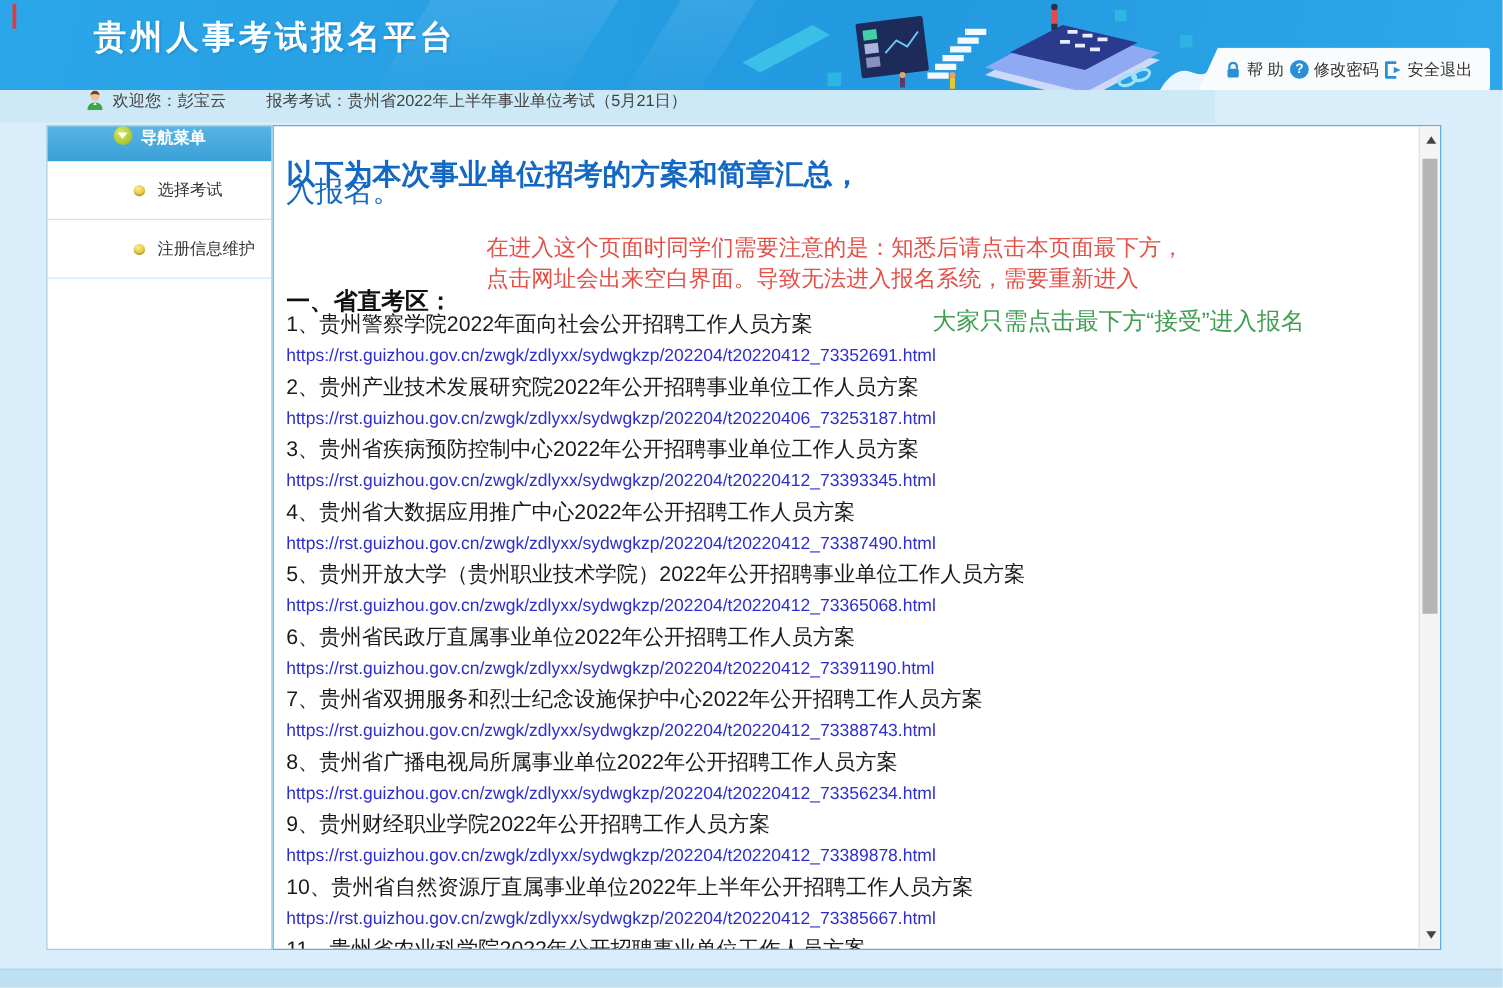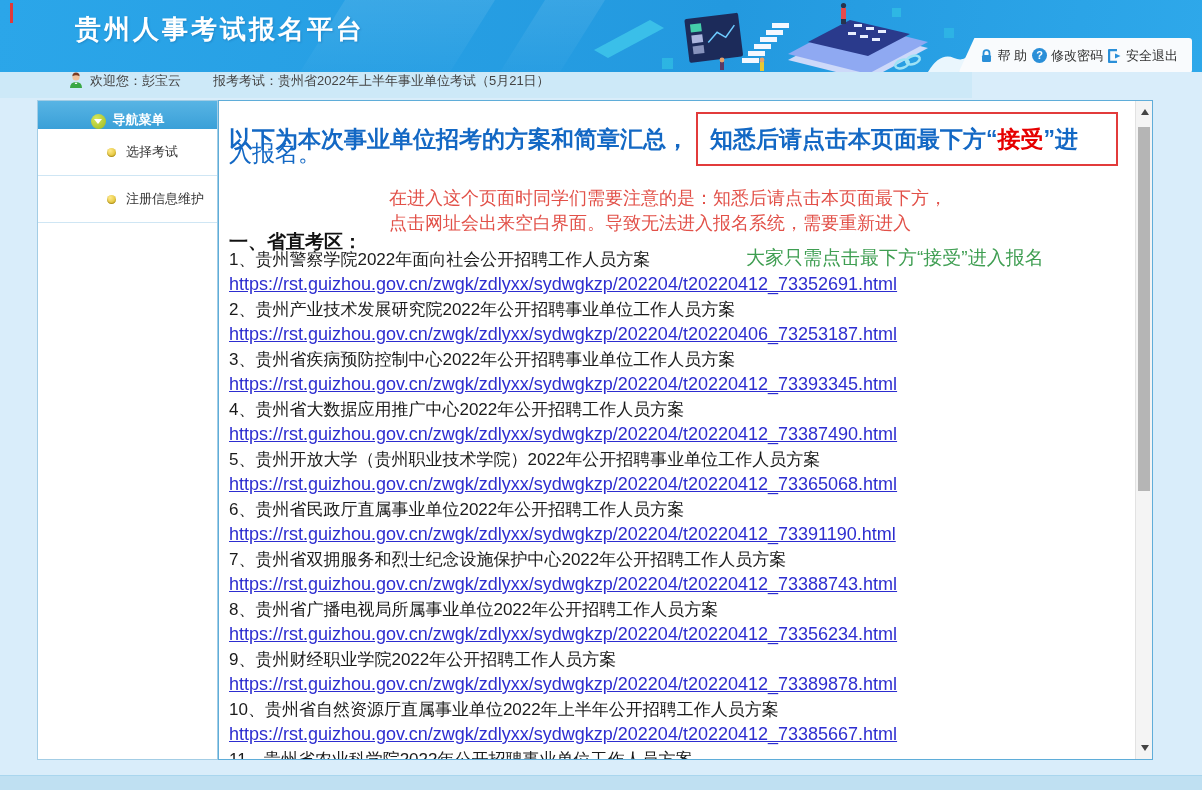--- a/index.html
+++ b/index.html
@@ -30,21 +30,21 @@
   
   .welcome-bar { position:absolute; left:0; top:72px; width:972px; height:26px;
     background:#cde9f8; display:flex; align-items:flex-start; font-size:13px; color:#444; }
   .welcome-bar .avatar { margin-left:68px; margin-right:6px; }
   .welcome-exam { margin-left:32px; }
 
   
   .sidebar { position:absolute; left:37px; top:100px; width:181px; height:660px;
     background:#ffffff; border:1px solid #a3cde5; }
   .nav-header { height:28px; background:linear-gradient(#58b4e4,#3aa0d8); display:flex;
-    align-items:flex-end; justify-content:center; gap:7px; color:#fff; font-size:13px;
+    align-items:flex-start; justify-content:center; gap:7px; color:#fff; font-size:13px;
     font-weight:bold; cursor:pointer; }
   .nav-circle { width:15px; height:15px; border-radius:50%;
     background:radial-gradient(circle at 35% 30%,#d7e75c,#9ab81f); display:flex;
     align-items:center; justify-content:center; }
   .nav-circle .tri { width:0; height:0; border-left:4px solid transparent;
     border-right:4px solid transparent; border-top:5px solid #ffffff; }
   .side-item { height:47px; border-bottom:1px solid #cfe6f4; display:flex; align-items:center;
     font-size:13px; color:#333; cursor:pointer;padding-left:36px; }
   .side-item .dot { width:9px; height:9px; border-radius:50%; margin:0 10px 0 33px;
     background:radial-gradient(circle at 35% 30%,#ffe98a,#d7b515);
@@ -68,21 +68,21 @@
   .red-note2 { position:absolute; left:170px; top:110px; font-size:18px; color:#e25048;
     line-height:25px; white-space:nowrap; }
   .green-note { position:absolute; left:527px; top:144px; font-size:19px; color:#3f9e52;
     line-height:25px; white-space:nowrap; }
 
   .section-title { position:absolute; left:10px; top:128px; font-size:19px; font-weight:bold;
     color:#111; line-height:26px; white-space:nowrap; }
 
   .notice-list { position:absolute; left:10px; top:146px; width:880px; }
   .notice-title { font-size:17px; color:#1a1a1a; line-height:25px; white-space:nowrap; }
-  .notice-link { font-size:18px; color:#2d2dd0; line-height:25px; text-decoration:underline;
+  .notice-link { font-size:14px; color:#2d2dd0; line-height:25px; 
     cursor:pointer; display:block; white-space:nowrap; }
   .clipped-item { position:absolute; left:10px; top:646px; font-size:17px; color:#1a1a1a;
     line-height:25px; white-space:nowrap; }
 
   
   .scrollbar { position:absolute; right:0; top:0; width:17px; height:658px; background:#f4f4f4;
     border-left:1px solid #e2e2e2; }
   .scroll-btn { position:absolute; left:0; width:17px; height:18px; display:flex;
     align-items:center; justify-content:center; cursor:pointer; }
   .scroll-btn.up { top:2px; } .scroll-btn.down { bottom:2px; }
@@ -195,25 +195,20 @@
   </div>
   <div class="side-item">
     <span class="dot"></span>
     <span>注册信息维护</span>
   </div>
 </div>
 
 <div class="content">
 
   <div class="heading-line1">以下为本次事业单位招考的方案和简章汇总，</div>
-  <div class="accept-box">
-    <span>知悉后请点击本页面最下方“</span>
-      <span class="hl">接受</span>
-      <span>”进</span>
-  </div>
   <div class="heading-line2">入报名。</div>
 
   <div class="red-note1">在进入这个页面时同学们需要注意的是：知悉后请点击本页面最下方，</div>
   <div class="red-note2">点击网址会出来空白界面。导致无法进入报名系统，需要重新进入</div>
   <div class="green-note">大家只需点击最下方“接受”进入报名</div>
 
   <div class="section-title">一、省直考区：</div>
 
   <div class="notice-list">
 

